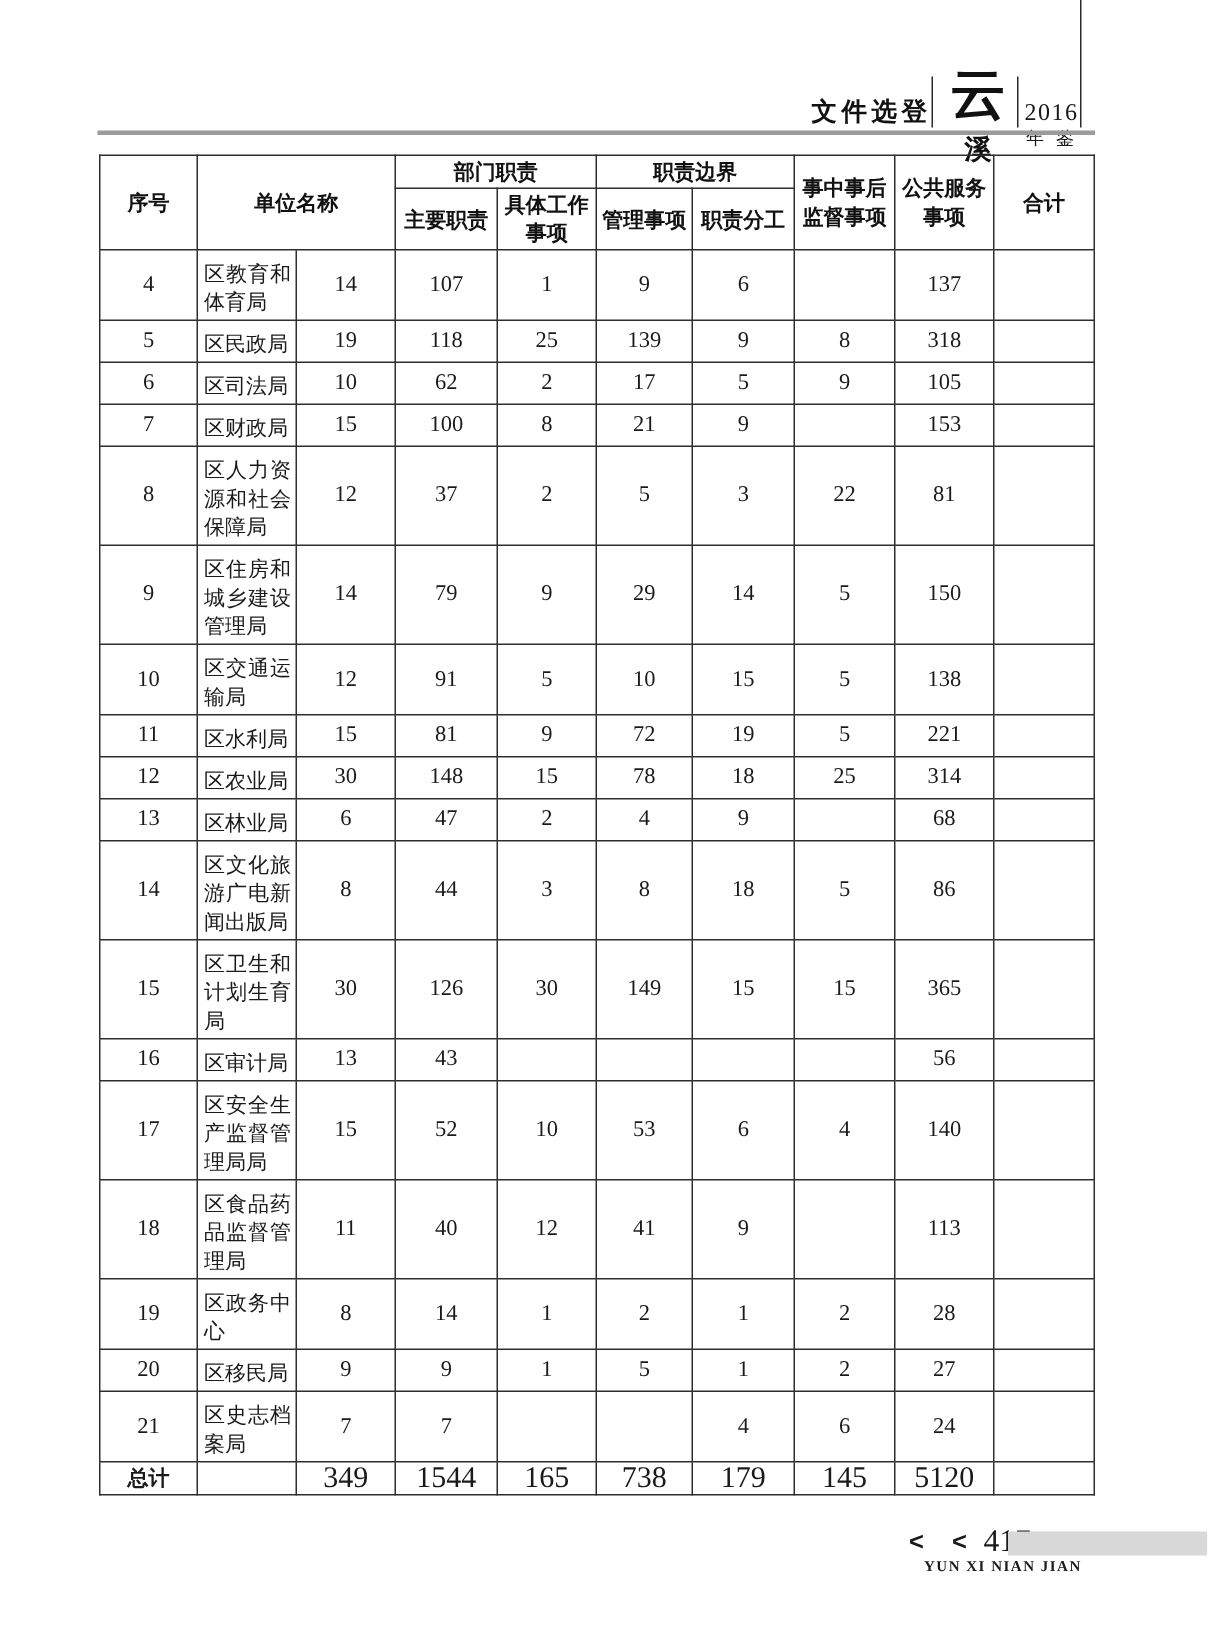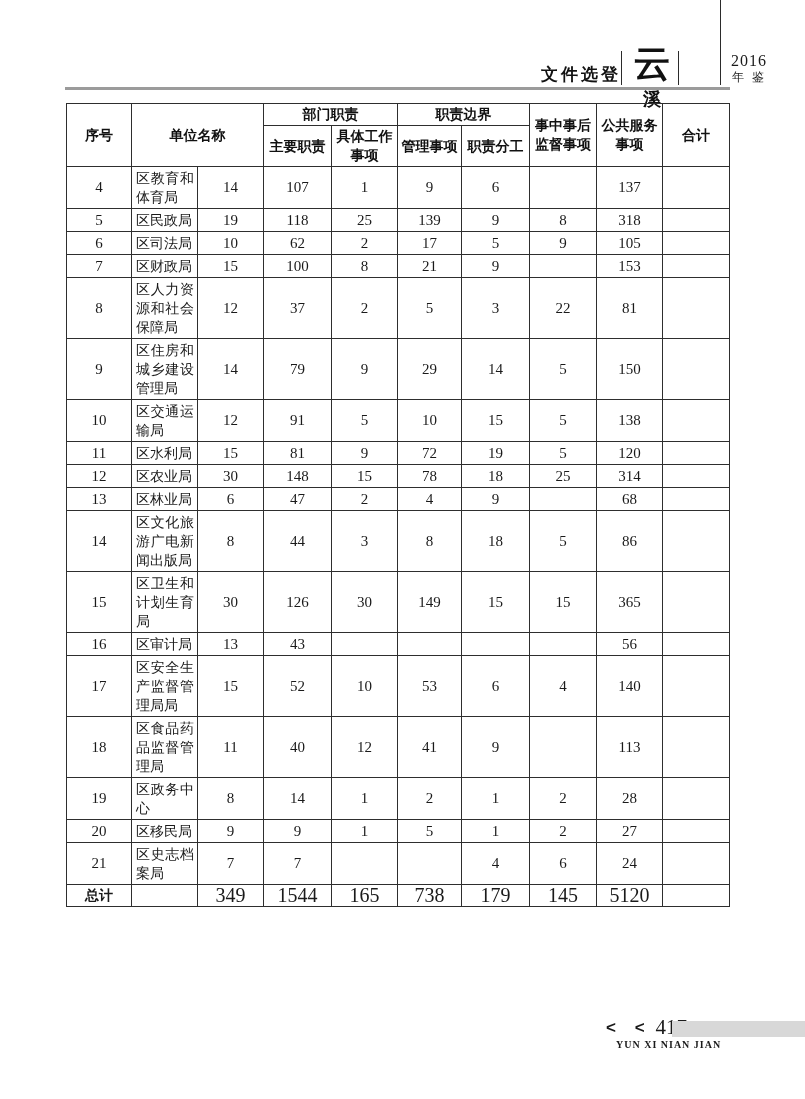--- a/index.html
+++ b/index.html
@@ -12,42 +12,42 @@
     position:absolute; left:541px; top:63px; font-size:17px; font-weight:bold;
     letter-spacing:3px; font-family:"Liberation Sans","DejaVu Sans",sans-serif; color:#111;
   }
   .m-vline { position:absolute; width:1px; background:#2b2b2b; }
   .m-vline.v1 { left:621px; top:51px; height:34px; }
   .m-vline.v2 { left:678px; top:51px; height:34px; }
   .m-vline.v3 { left:720px; top:0px;  height:85px; }
   .logo { position:absolute; left:626px; top:45px; width:52px;text-align:center; }
   .logo-big  { font-size:37px; font-weight:bold; line-height:38px; color:#111; }
   .logo-small{ font-size:18px; font-weight:bold; color:#111; position:relative; top:4px; }
-  .year-box { position:absolute; left:683px; top:52px; width:34px; text-align:left;margin-left:48px; }
+  .year-box { position:absolute; left:683px; top:67px; width:34px; text-align:left; }
   .year-num { font-size:16px; line-height:17px; letter-spacing:1px; }
   .year-label { font-size:12px; line-height:14px; display:flex; justify-content:space-between; padding:0 1px; margin-top:1px; }
   .gray-rule { position:absolute; left:65px; top:87px; width:665px; height:3px; background:#9b9b9b; }
   
   table.duties {
     position:absolute; left:66px; top:103px; width:663px;
     border-collapse:collapse; table-layout:fixed;
   }
   table.duties th, table.duties td {
     border:1px solid #2e2e2e; vertical-align:middle; overflow:hidden;
   }
   table.duties th {
     font-family:"Liberation Sans","DejaVu Sans",sans-serif; font-weight:bold;
     font-size:14px; text-align:center; line-height:19px; padding:1px 2px; color:#111;
   }
   td.num {
     font-family:"Liberation Serif","DejaVu Serif",serif; font-size:15px;
     text-align:center; line-height:19px; padding:1px 2px;
   }
   td.name {
-    font-size:14px; line-height:19px; padding:2px 3px 1px 4px;
+    font-size:14px; line-height:19px; padding:7px 3px 1px 4px;
     text-align:justify; text-justify:inter-character; text-align-last:left;
   }
   tr.total td.num { font-size:20px; }
   tr.total td.label {
     font-size:14px; font-weight:bold; text-align:center;
     font-family:"Liberation Sans","DejaVu Sans",sans-serif;
     margin-left:13px;
   }
   
   .footer-nav { position:absolute; left:606px; top:1015px; white-space:nowrap; }
@@ -195,21 +195,21 @@
         </tr>
         <tr>
           <td class="num">11</td>
           <td class="name">区水利局</td>
           <td class="num">15</td>
           <td class="num">81</td>
           <td class="num">9</td>
           <td class="num">72</td>
           <td class="num">19</td>
           <td class="num">5</td>
-          <td class="num">120</td>
+          <td class="num">221</td>
           <td class="num"></td>
         </tr>
         <tr>
           <td class="num">12</td>
           <td class="name">区农业局</td>
           <td class="num">30</td>
           <td class="num">148</td>
           <td class="num">15</td>
           <td class="num">78</td>
           <td class="num">18</td>

